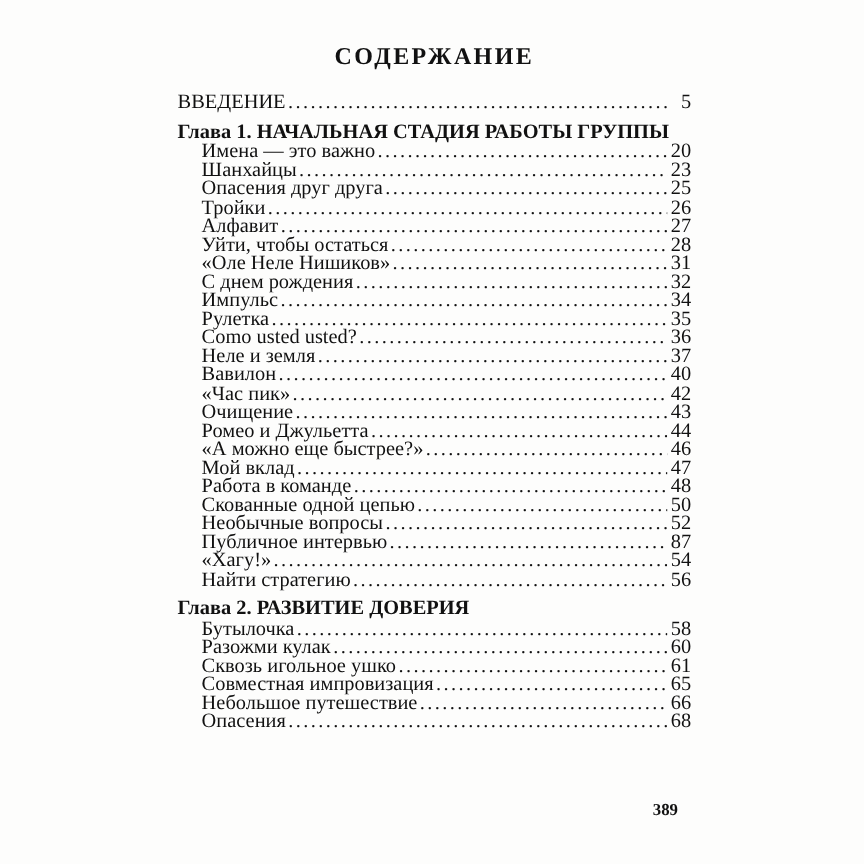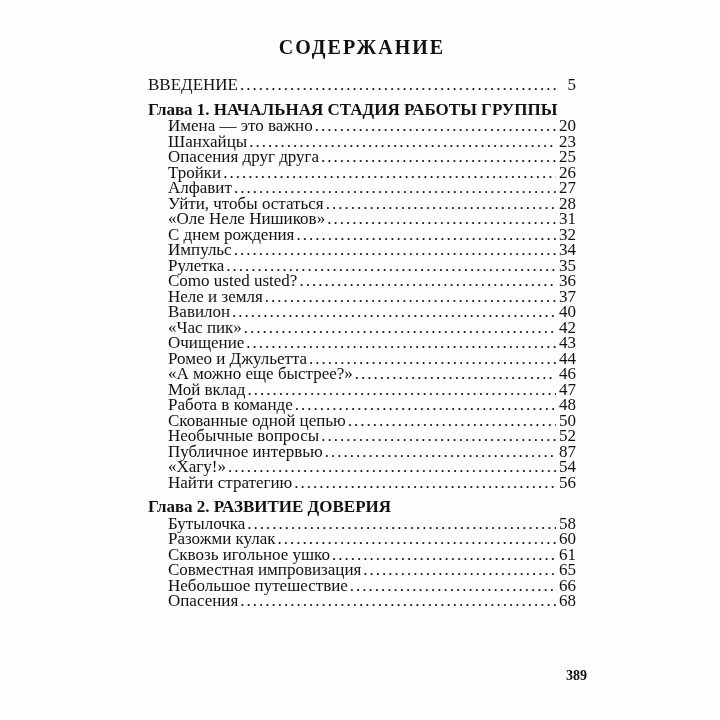--- a/index.html
+++ b/index.html
@@ -56,21 +56,21 @@
     letter-spacing:2px;
   }
   .pagenum{
     flex:0 0 auto;
     text-align:right;
     min-width:16px;
   }
   .folio{
     position:absolute;
     top:668px;
-    right:133px;
+    right:155px;
     font-size:14px;
     font-weight:bold;
   }
 </style>
 </head>
 <body>
 
 <div class="page">
   <h1 class="title">СОДЕРЖАНИЕ</h1>
   <div class="toc" id="toc">

